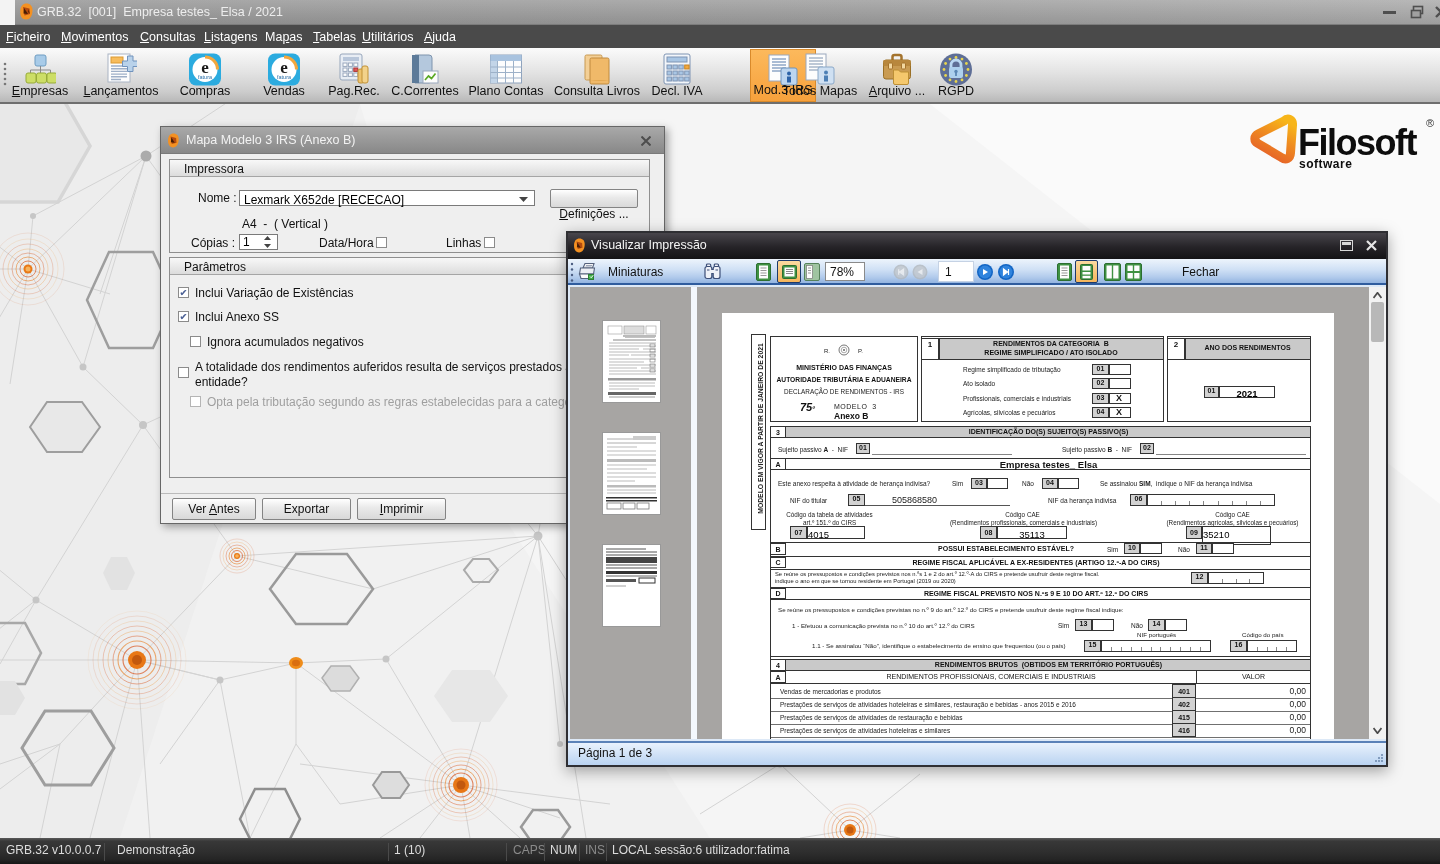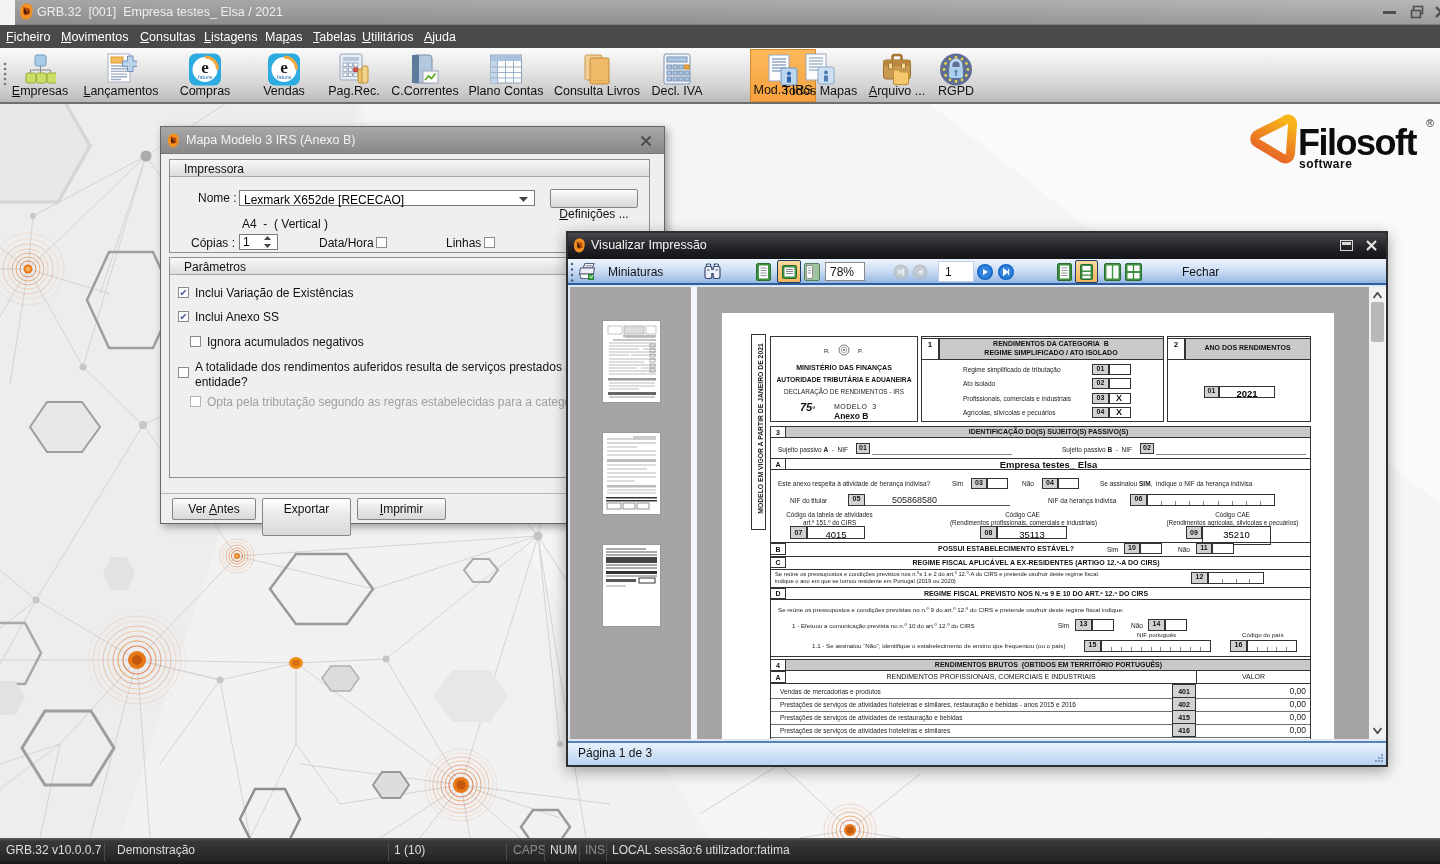--- a/index.html
+++ b/index.html
@@ -430,21 +430,21 @@
 <div class="cb" style="left:20px;top:78px"></div>
 <span class="dlabel" style="left:37px;top:77px">Ignora acumulados negativos</span>
 <div class="cb" style="left:8px;top:109px"></div>
 <span class="dlabel" style="left:25px;top:102px;white-space:nowrap">A totalidade dos rendimentos auferidos resulta de serviços prestados a uma única</span>
 <span class="dlabel" style="left:25px;top:117px">entidade?</span>
 <div class="cb dis" style="left:20px;top:138px"></div>
 <span class="dlabel" style="left:37px;top:137px;color:#9f9f9f;white-space:nowrap">Opta pela tributação segundo as regras estabelecidas para a categoria</span>
 </div>
 <div class="abs" style="left:0;top:366px;width:100%;border-top:1px solid #bbb"></div>
 <div class="dbtn" style="left:11px;top:371px;width:84px;height:22px;padding-top:3px">Ver <u>A</u>ntes</div>
-<div class="dbtn" style="left:101px;top:371px;width:89px;height:38px;padding-top:3px">Exportar</div>
+<div class="dbtn" style="left:101px;top:371px;width:89px;height:22px;padding-top:3px">Exportar</div>
 <div class="dbtn" style="left:196px;top:371px;width:89px;height:22px;padding-top:3px"><u>I</u>mprimir</div>
 </div>
 <div id="preview" class="abs">
 <div id="pvtitle" class="abs">
       <span class="ptext abs">Visualizar Impressão</span>
 <svg class="abs" style="left:5px;top:5px" width="13" height="15" viewBox="0 0 15 17">
         <path d="M7.5 0.5 C11 0.5 14 3 13.5 8 C13.2 13 11 16.5 7 16.5 C3 16.5 1 13 1.2 8 C1.4 3 4 0.5 7.5 0.5Z" fill="#f49122"></path>
         <path d="M4 4 L10.5 5.5 L11 11 L5.5 12.5 Z" fill="#b34a0e"></path>
         <path d="M5 5 L9 11 L4.5 10.5Z" fill="#471c05"></path>
       </svg>
@@ -683,25 +683,25 @@
           <i></i>
         </div>
 
 <div class="f" style="left:35px;top:198px;width:145px;text-align:center;font-size:6.3px">Código da tabela de atividades</div>
 <div class="f" style="left:35px;top:206px;width:145px;text-align:center;font-size:6.3px">art.º 151.º do CIRS</div>
 <div class="f" style="left:228px;top:198px;width:145px;text-align:center;font-size:6.3px">Código CAE</div>
 <div class="f" style="left:228px;top:206px;width:145px;text-align:center;font-size:6.3px">(Rendimentos profissionais, comerciais e industriais)</div>
 <div class="f" style="left:438px;top:198px;width:145px;text-align:center;font-size:6.3px">Código CAE</div>
 <div class="f" style="left:438px;top:206px;width:145px;text-align:center;font-size:6.3px">(Rendimentos agrícolas, silvícolas e pecuários)</div>
 <div class="gb" style="left:68px;top:213px;width:17px;height:13px;padding-top:2px">07</div>
-<div class="wb" style="left:85px;top:213px;width:58px;height:13px;font-size:9.5px;text-align:center;padding-top:2px">4015</div>
+<div class="wb" style="left:85px;top:213px;width:58px;height:13px;font-size:9.5px;text-align:left;padding-top:2px">4015</div>
 <div class="gb" style="left:258px;top:213px;width:17px;height:13px;padding-top:2px">08</div>
 <div class="wb" style="left:275px;top:213px;width:70px;height:13px;font-size:9.5px;text-align:center;padding-top:2px">35113</div>
 <div class="gb" style="left:464px;top:213px;width:16px;height:13px;padding-top:2px">09</div>
-<div class="wb" style="left:480px;top:213px;width:69px;height:19px;font-size:9.5px;text-align:center;padding-top:2px">35210</div>
+<div class="wb" style="left:480px;top:213px;width:69px;height:19px;font-size:9.5px;padding-top:2px">35210</div>
 
 <div class="fline" style="left:48px;top:229px;width:541px;height:1px"></div>
 <div class="numcell" style="left:48px;top:230px;width:16px;height:12px;font-size:7px;padding-top:2px">B</div>
 <div class="f7" style="left:64px;top:232px;width:440px;text-align:center;font-size:7px">POSSUI ESTABELECIMENTO ESTÁVEL?</div>
 <div class="f" style="left:385px;top:233px">Sim</div>
 <div class="gb" style="left:402px;top:230px;width:16px;height:11px">10</div>
         <div class="wb" style="left:418px;top:230px;width:22px;height:11px"></div>
 <div class="f" style="left:456px;top:233px">Não</div>
 <div class="gb" style="left:474px;top:230px;width:16px;height:11px">11</div>
         <div class="wb" style="left:490px;top:230px;width:22px;height:11px"></div>

